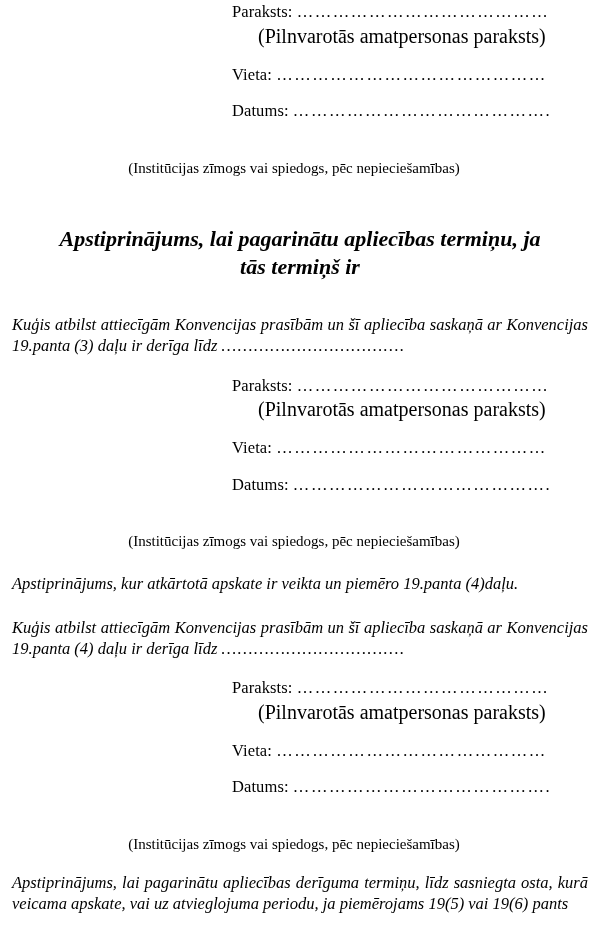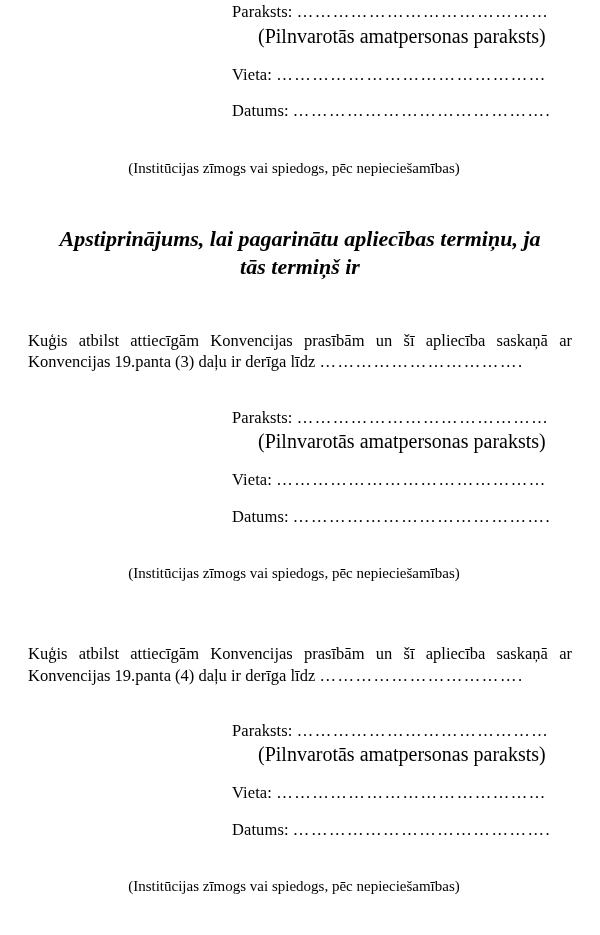--- a/index.html
+++ b/index.html
@@ -75,23 +75,24 @@
     font-size: 22px;
     line-height: 1.30;
     margin: 16px;
     padding: 0 18px;
   }
   .para {
     text-align: justify;
     text-justify: inter-word;
     font-size: 16.5px;
     line-height: 1.30;
-    margin: 16px;
+    margin: 0;
     padding: 0;
     hyphens: none;
+    font-style: italic;
   }
   .para .dots { letter-spacing: 1.55px; }
 
   
   .sp-1 { height: 33px; }
   .sp-2 { height: 16px; }
   .sp-3 { height: 21px; }
   .sp-4 { height: 24px; }
   .sp-5 { height: 22px; }
   .sp-6 { height: 20px; }
@@ -159,20 +160,21 @@
     <div class="sig-row">
       <span class="sig-label">Datums:</span>
       <span class="dots">…………………………………….</span>
     </div>
 
     <div class="stamp-note">(Institūcijas zīmogs vai spiedogs, pēc nepieciešamības)</div>
   </div>
 
   <div class="sp-4"></div>
 
+  <p class="para">Apstiprinājums, kur atkārtotā apskate ir veikta un piemēro 19.panta (4)daļu.</p>
 
   <div class="sp-5"></div>
 
   <p class="para"><span>Kuģis atbilst attiecīgām Konvencijas prasībām un šī apliecība saskaņā ar Konvencijas 19.panta (4) daļu ir derīga līdz </span><span class="dots">…………………………….</span></p>
 
   <div class="sp-3"></div>
 
   <div class="sig-block">
     <div class="sig-row">
       <span class="sig-label">Paraksts:</span>
@@ -192,14 +194,15 @@
     <div class="sig-row">
       <span class="sig-label">Datums:</span>
       <span class="dots">…………………………………….</span>
     </div>
 
     <div class="stamp-note">(Institūcijas zīmogs vai spiedogs, pēc nepieciešamības)</div>
   </div>
 
   <div class="sp-6"></div>
 
+  <p class="para">Apstiprinājums, lai pagarinātu apliecības derīguma termiņu, līdz sasniegta osta, kurā veicama apskate, vai uz atvieglojuma periodu, ja piemērojams 19(5) vai 19(6) pants</p>
 
 </div>
 
 </body></html>

